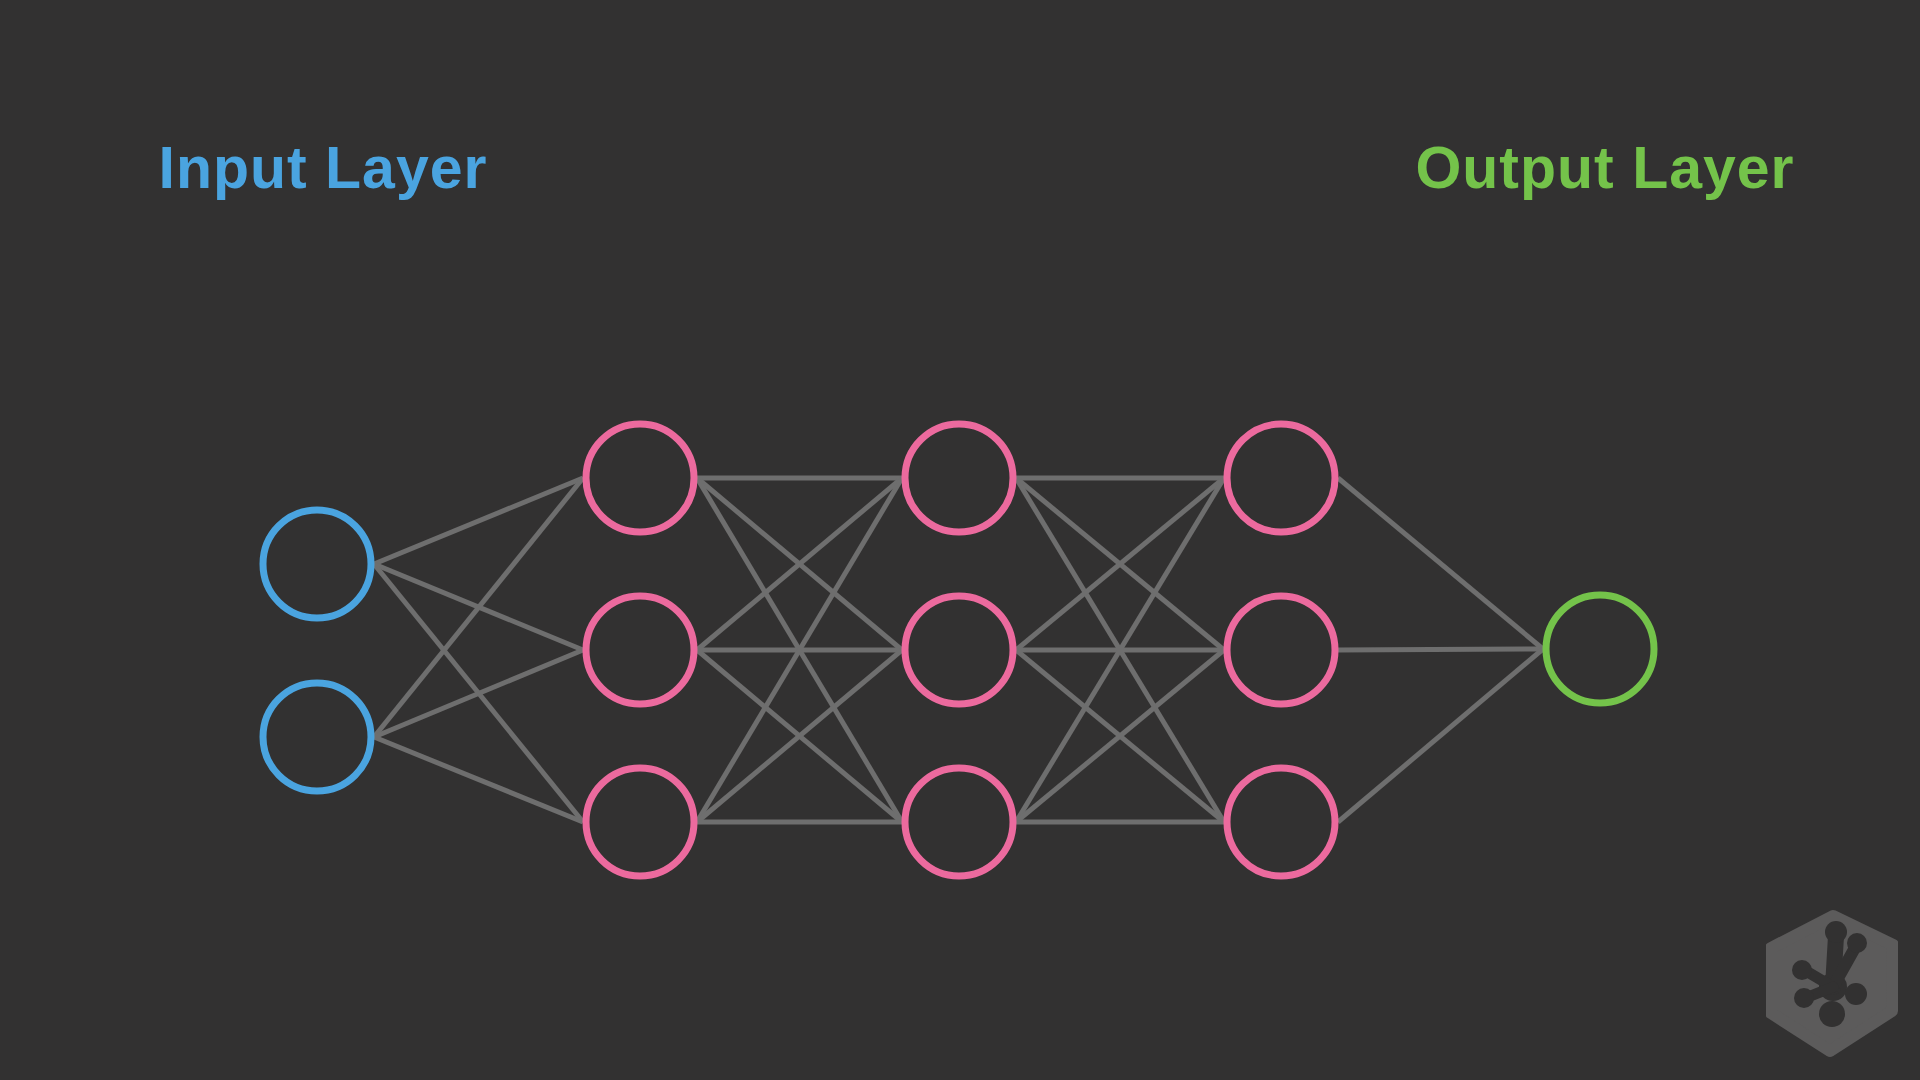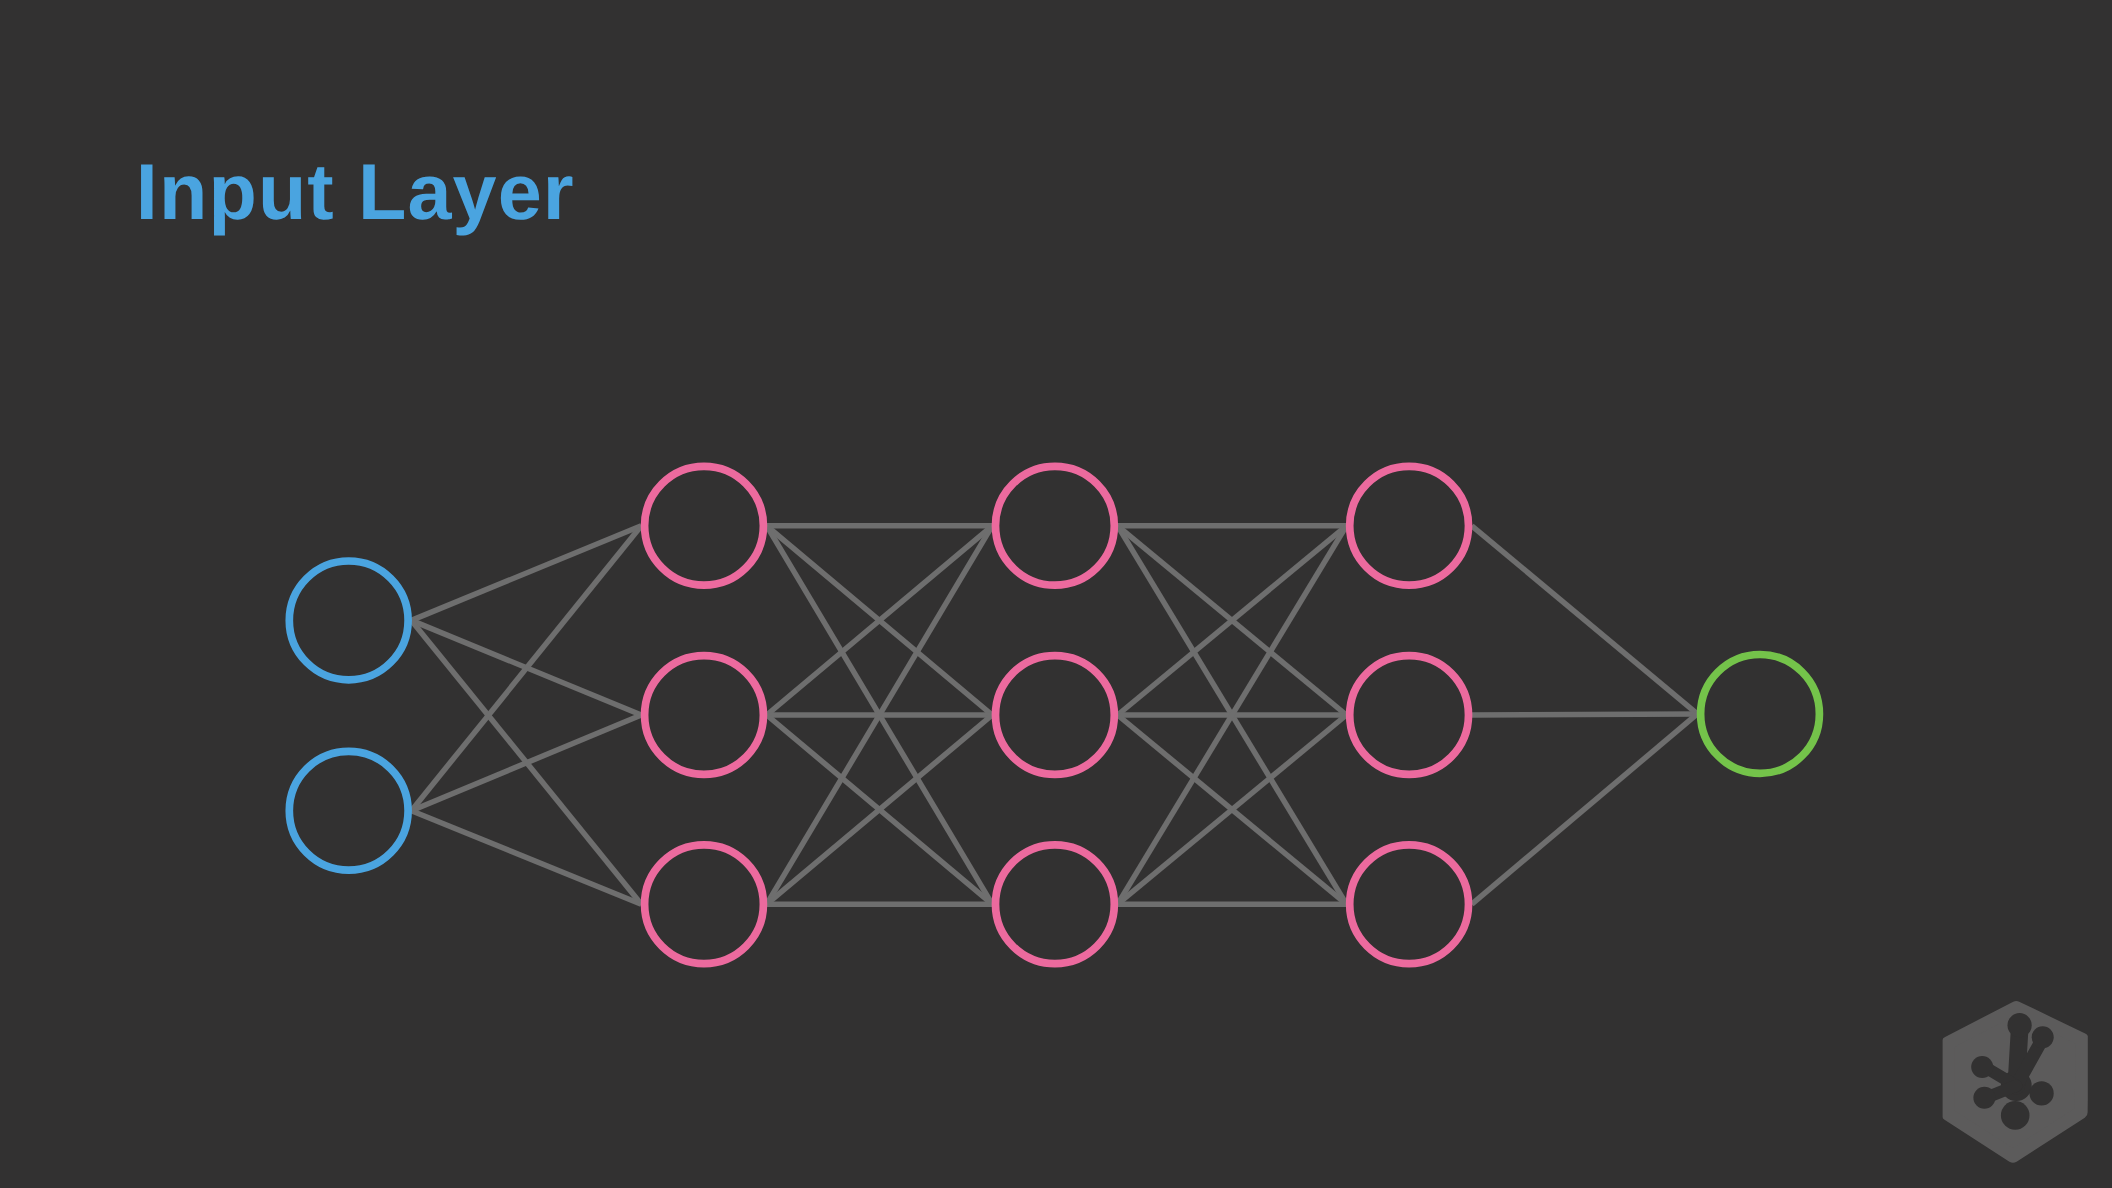--- a/index.html
+++ b/index.html
@@ -19,21 +19,21 @@
     position: absolute;
     left: 0;
     top: 0;
     width: 1920px;
     height: 1080px;
     display: block;
   }
   .layer-label {
     position: absolute;
     transform: translateX(-50%);
-    font-size: 72px;
+    font-size: 59px;
     font-weight: 700;
     letter-spacing: 1px;
     line-height: 1;
     white-space: nowrap;
     user-select: none;
   }
   .watermark {
     position: absolute;
     left: 1766px;
     top: 908px;
@@ -99,20 +99,21 @@
       <circle cx="959" cy="822" r="54" fill="#323131" stroke="#ec6a9e" stroke-width="7"></circle>
       <circle cx="1281" cy="478" r="54" fill="#323131" stroke="#ec6a9e" stroke-width="7"></circle>
       <circle cx="1281" cy="650" r="54" fill="#323131" stroke="#ec6a9e" stroke-width="7"></circle>
       <circle cx="1281" cy="822" r="54" fill="#323131" stroke="#ec6a9e" stroke-width="7"></circle>
       <circle cx="1600" cy="649" r="54" fill="#323131" stroke="#74c34a" stroke-width="7"></circle>
     </svg>
 
   <div class="layer-label" id="label-input" style="left: 323px; top: 139px; color: rgb(74, 164, 224);">Input Layer</div>
 
 
+  <div class="layer-label" id="label-output" style="left: 1605px; top: 139px; color: rgb(116, 195, 74);">Output Layer</div>
 
   <svg class="watermark" id="watermark-logo" viewBox="0 0 132 150" style="color: rgb(92, 91, 91);">
     <polygon class="hex" points="67,8 127,37 126,103 64,143 5,105 5,40"></polygon>
     <g class="cutout">
       <circle cx="67" cy="79" r="14"></circle>
       <line x1="67" y1="79" x2="70" y2="28" stroke-width="16"></line>
       <circle cx="70" cy="24" r="11"></circle>
       <line x1="67" y1="79" x2="90" y2="38" stroke-width="12"></line>
       <circle cx="91" cy="35" r="10"></circle>
       <line x1="67" y1="79" x2="40" y2="63" stroke-width="11"></line>

